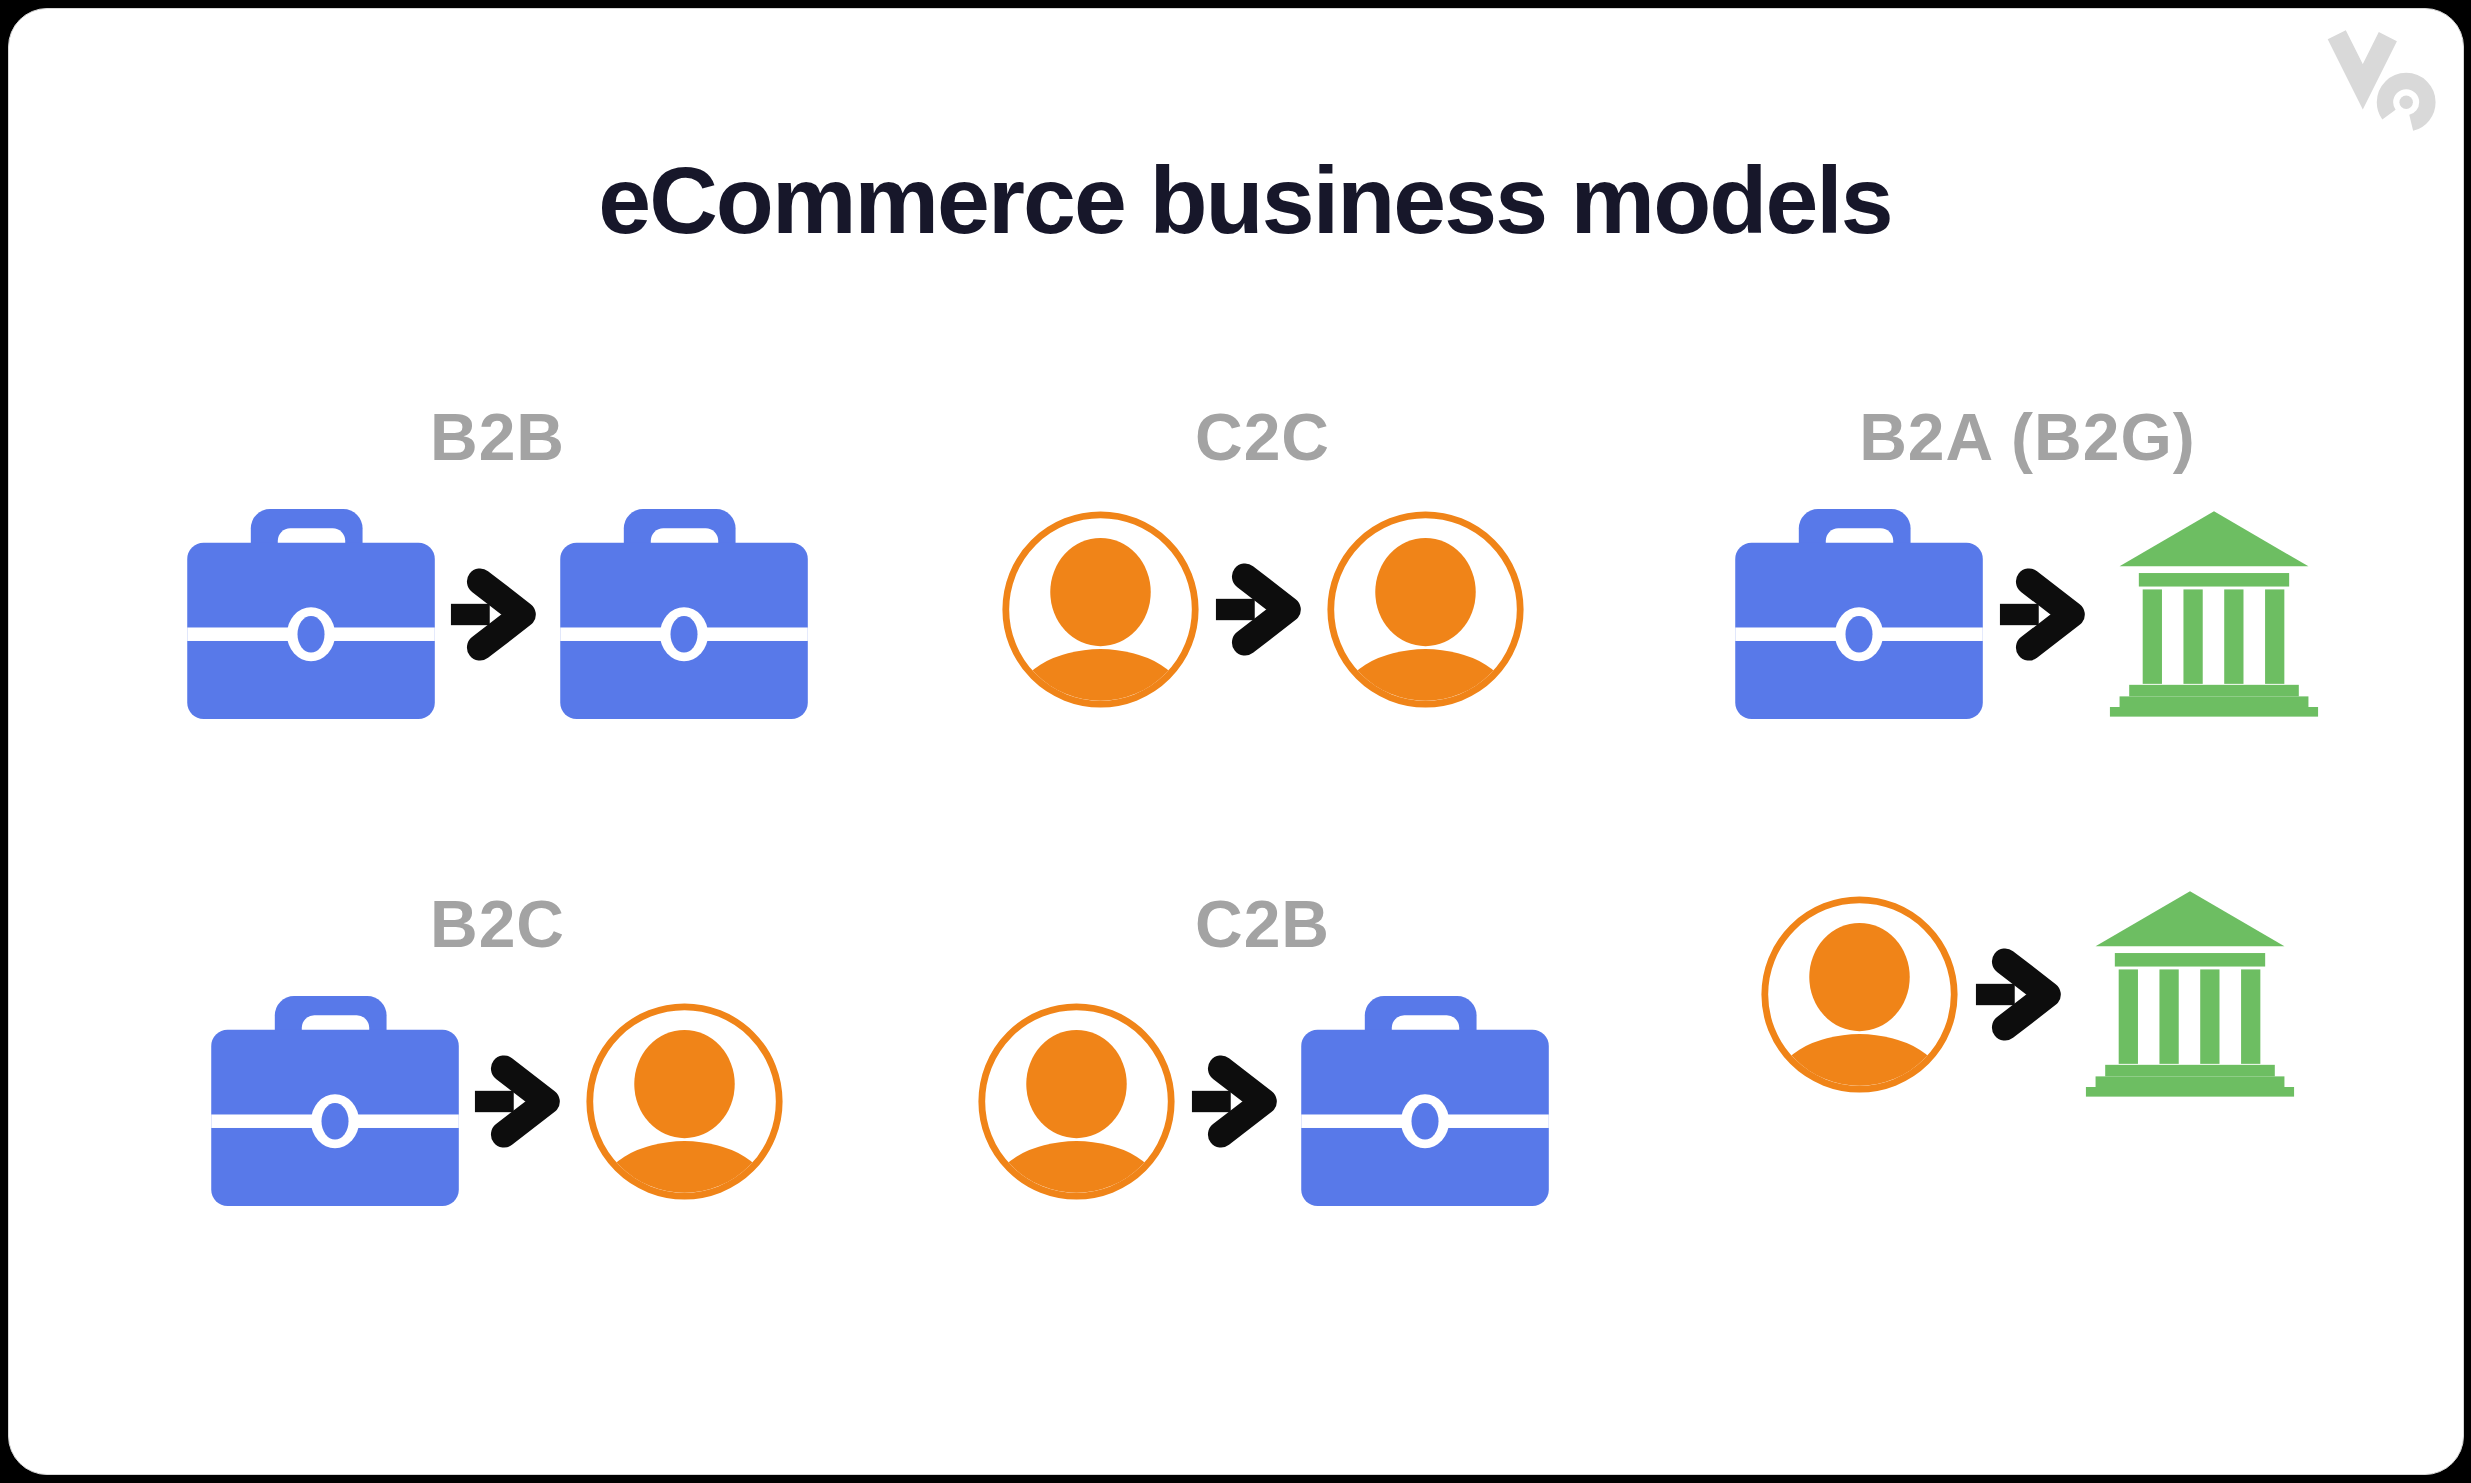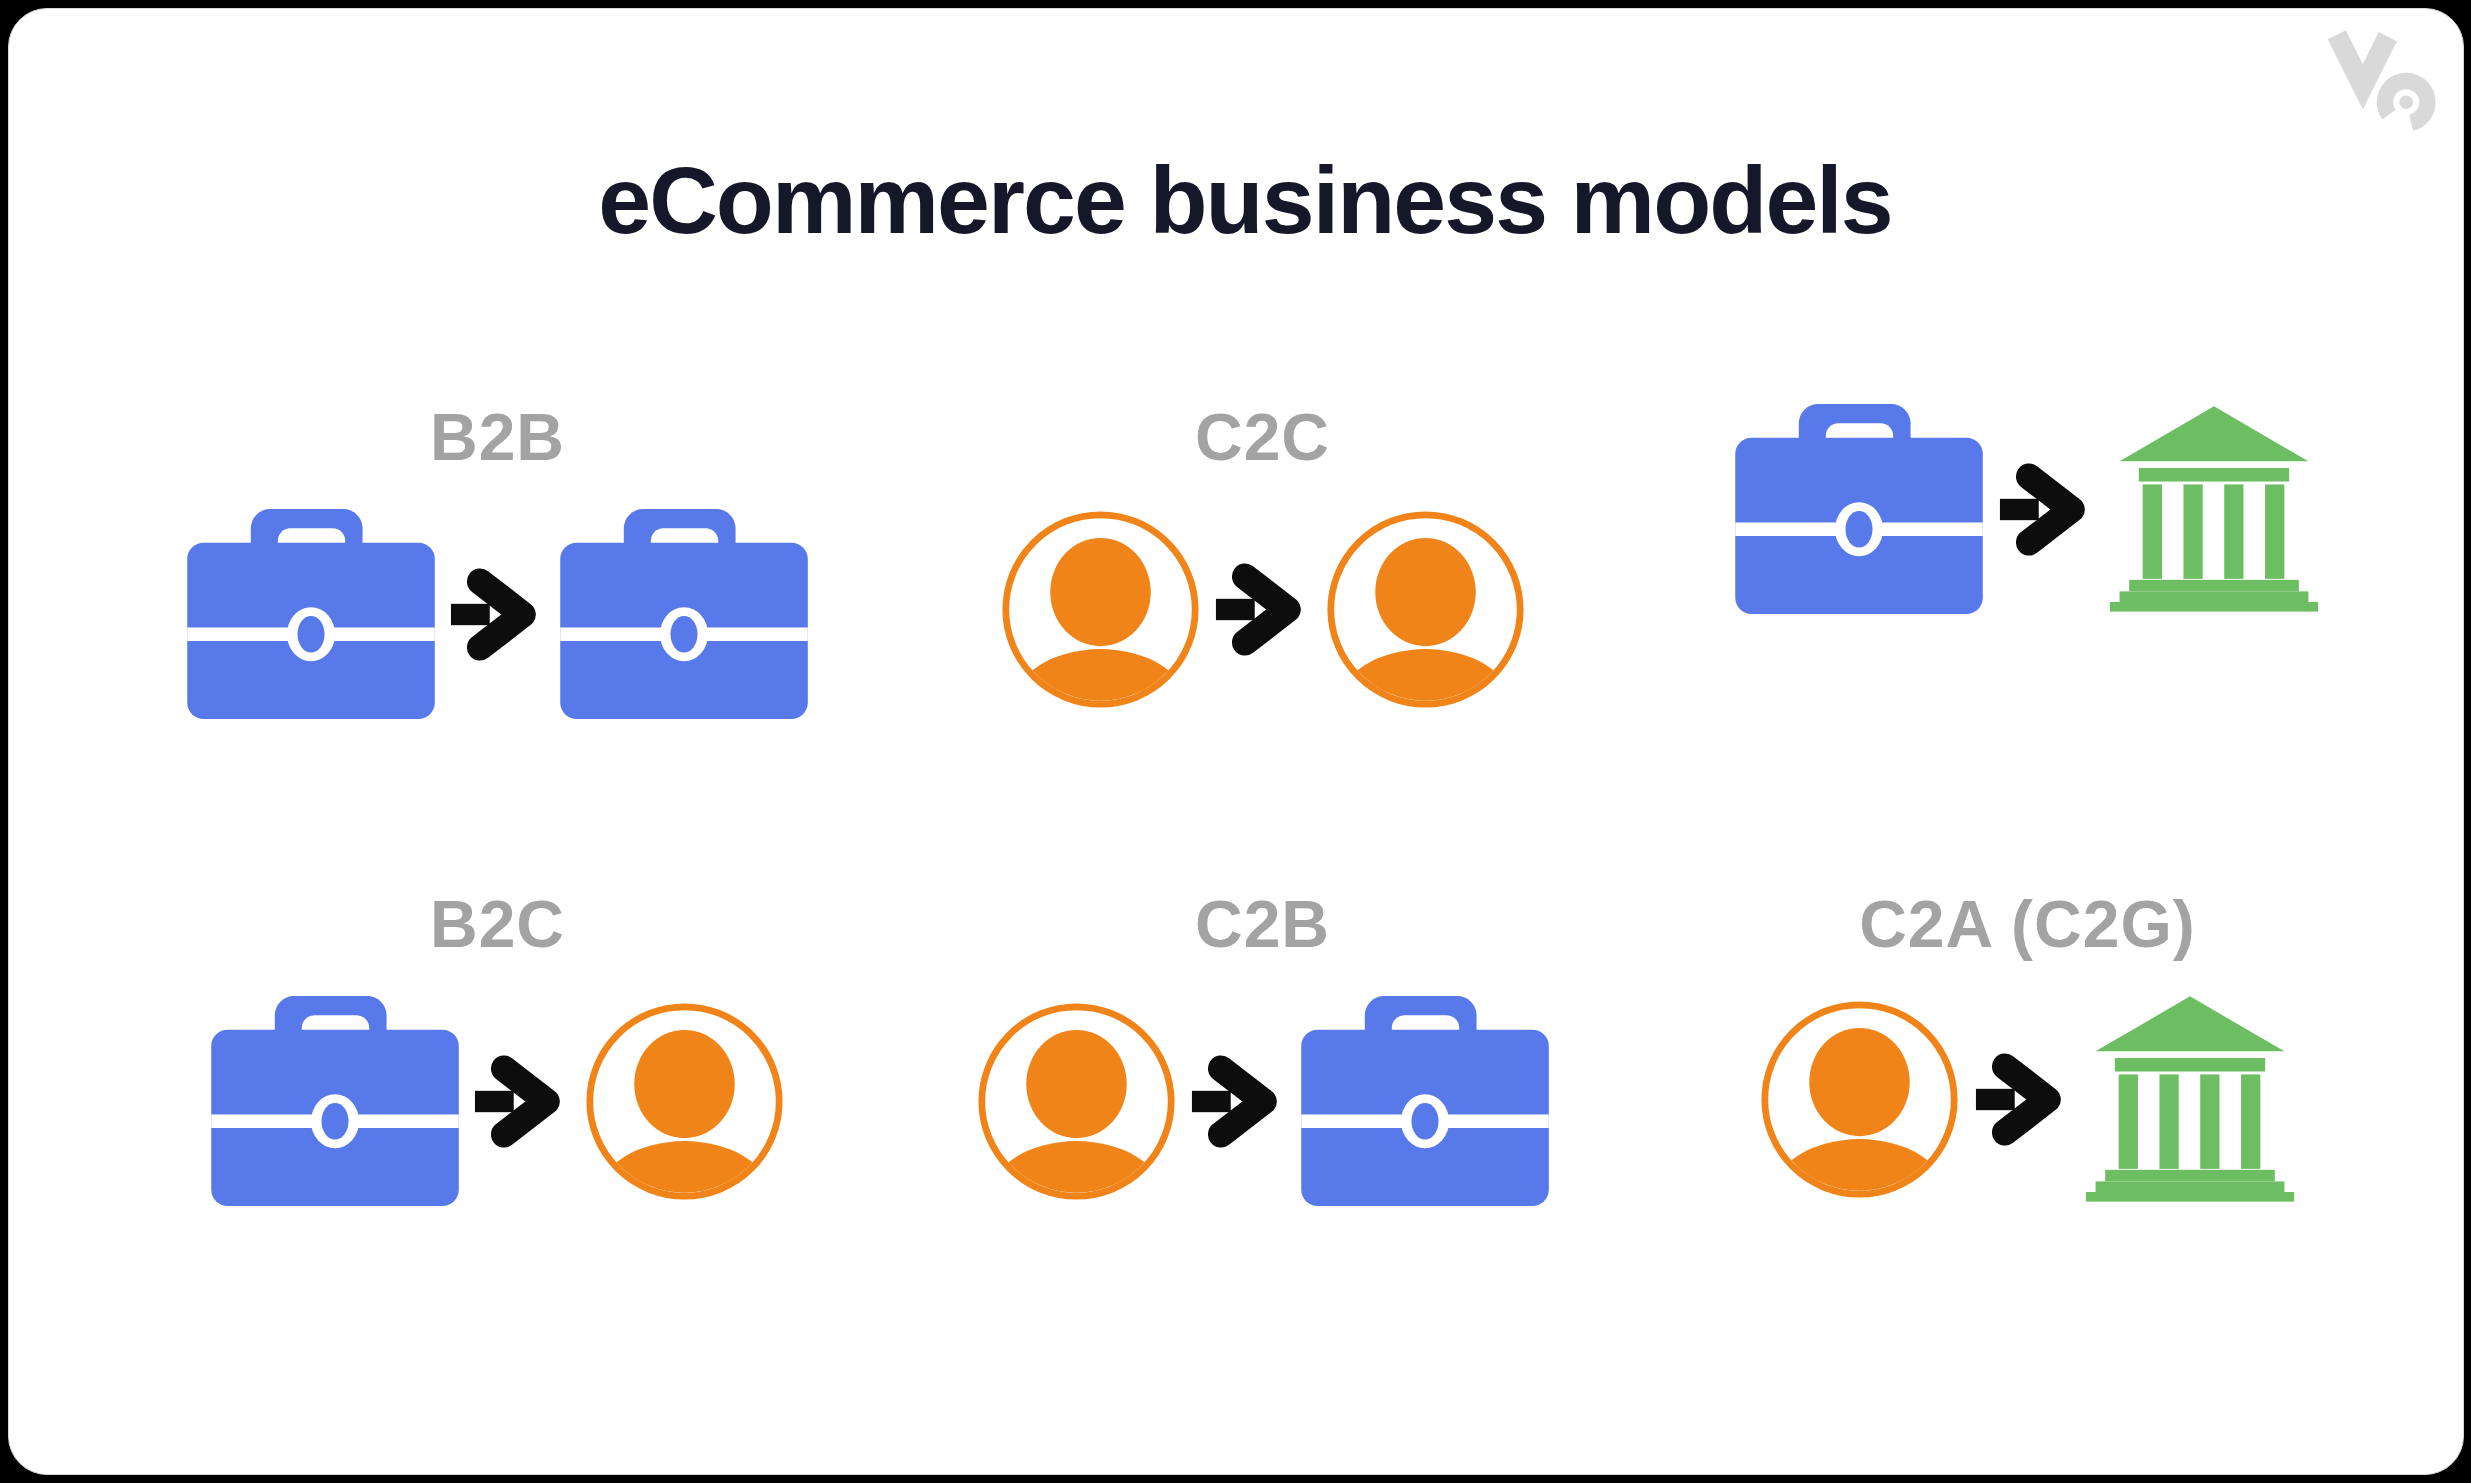--- a/index.html
+++ b/index.html
@@ -128,20 +128,21 @@
           <circle cx="104" cy="104" r="94.5"></circle>
         </clipPath>
       </defs>
       <circle cx="104" cy="104" r="98" fill="none" stroke="currentColor" stroke-width="7"></circle>
       <ellipse cx="104" cy="86" rx="52" ry="56" fill="currentColor"></ellipse>
       <ellipse cx="104" cy="200" rx="88" ry="55" fill="currentColor" clip-path="url(#person-clip-1)"></ellipse>
     </svg>
       </div>
     </div>
     <div class="panel">
+      <div class="panel-label">B2A (B2G)</div>
       <div class="icons-row">
         <svg class="icon" width="249" height="210" viewBox="0 0 258 218" xmlns="http://www.w3.org/2000/svg" style="color: rgb(88, 121, 233);">
       <rect x="66" y="0" width="116" height="60" rx="20" fill="currentColor"></rect>
       <rect x="94" y="20" width="70" height="30" rx="13" fill="#ffffff"></rect>
       <rect x="0" y="35" width="257" height="183" rx="17" fill="currentColor"></rect>
       <rect x="0" y="123" width="257" height="14" fill="#ffffff"></rect>
       <ellipse cx="128.5" cy="130" rx="25" ry="28" fill="#ffffff"></ellipse>
       <ellipse cx="128.5" cy="130" rx="14" ry="19" fill="currentColor"></ellipse>
     </svg>
         <svg class="icon" width="97" height="97" viewBox="0 0 100 100" xmlns="http://www.w3.org/2000/svg" style="color: rgb(13, 13, 13);">
@@ -209,21 +210,20 @@
       <rect x="66" y="0" width="116" height="60" rx="20" fill="currentColor"></rect>
       <rect x="94" y="20" width="70" height="30" rx="13" fill="#ffffff"></rect>
       <rect x="0" y="35" width="257" height="183" rx="17" fill="currentColor"></rect>
       <rect x="0" y="123" width="257" height="14" fill="#ffffff"></rect>
       <ellipse cx="128.5" cy="130" rx="25" ry="28" fill="#ffffff"></ellipse>
       <ellipse cx="128.5" cy="130" rx="14" ry="19" fill="currentColor"></ellipse>
     </svg>
       </div>
     </div>
     <div class="panel">
-      <div class="panel-label">C2A (C2G)</div>
       <div class="icons-row">
         <svg class="icon" width="201" height="201" viewBox="0 0 208 208" xmlns="http://www.w3.org/2000/svg" style="color: rgb(240, 132, 24);">
       <defs>
         <clipPath id="person-clip-4">
           <circle cx="104" cy="104" r="94.5"></circle>
         </clipPath>
       </defs>
       <circle cx="104" cy="104" r="98" fill="none" stroke="currentColor" stroke-width="7"></circle>
       <ellipse cx="104" cy="86" rx="52" ry="56" fill="currentColor"></ellipse>
       <ellipse cx="104" cy="200" rx="88" ry="55" fill="currentColor" clip-path="url(#person-clip-4)"></ellipse>

